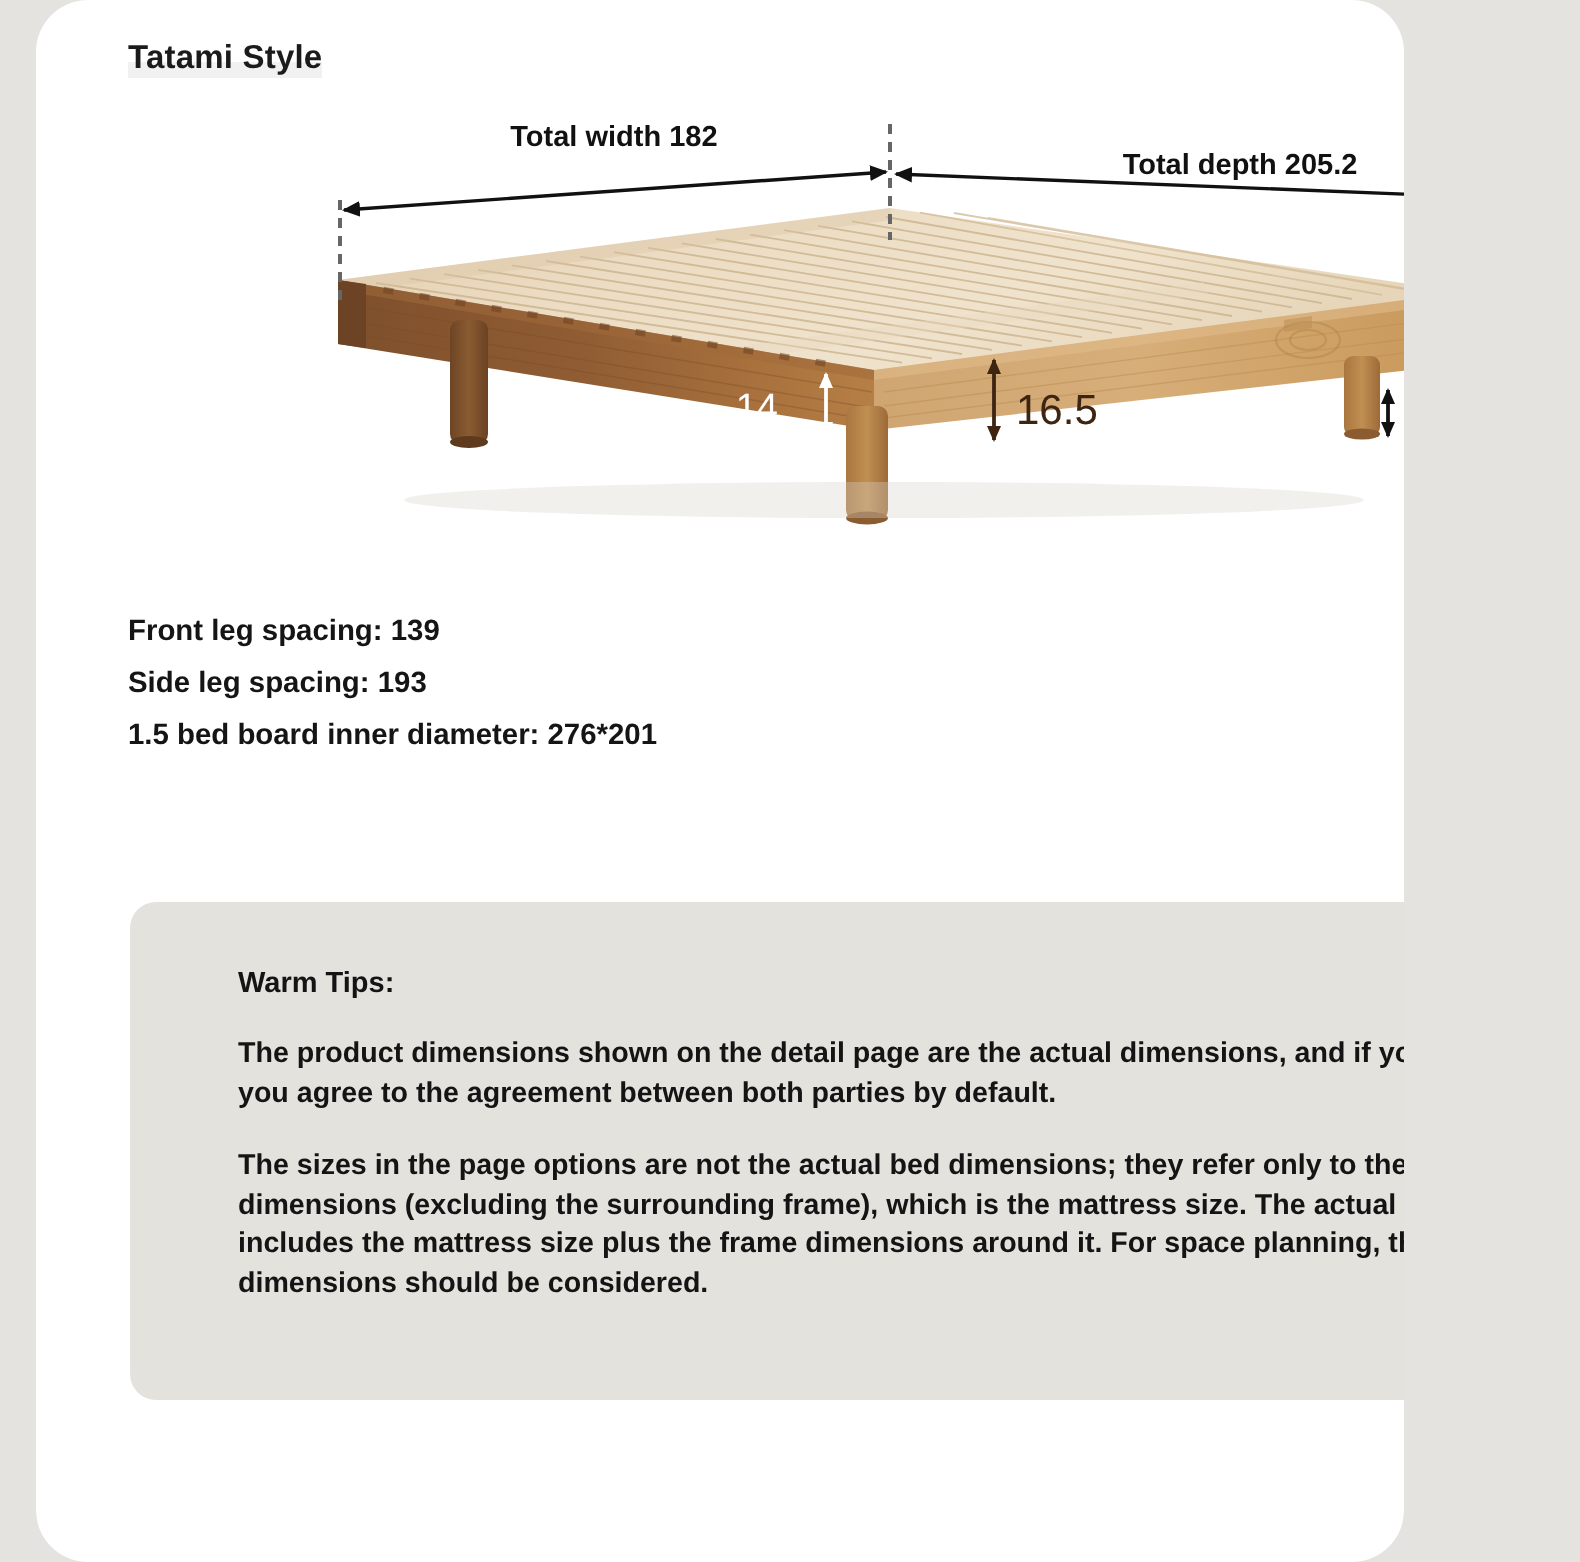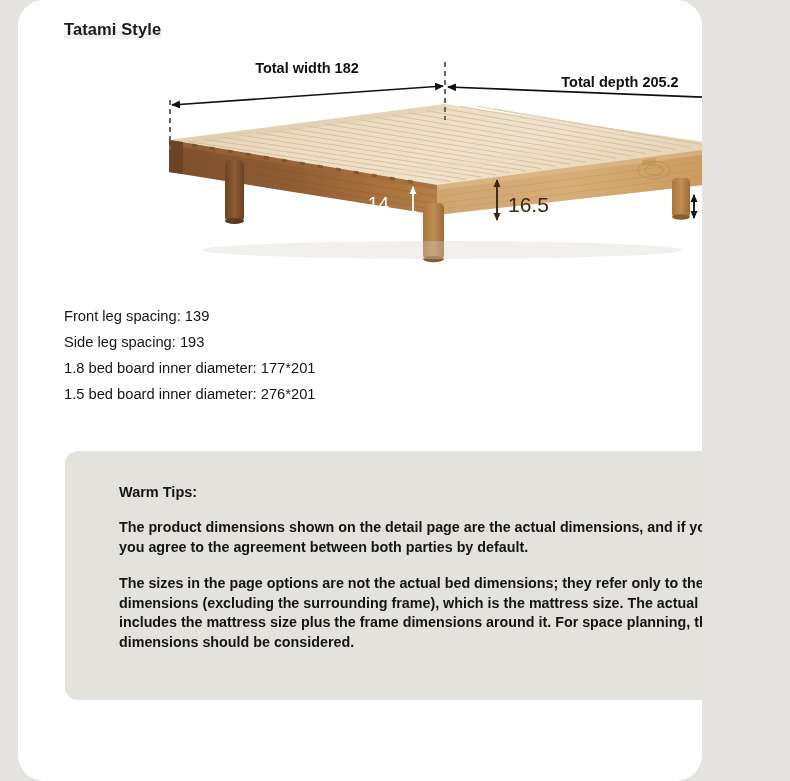--- a/index.html
+++ b/index.html
@@ -49,21 +49,21 @@
 
   
   #spec-list {
     position: absolute;
     left: 46px;
     top: 303px;
     width: 620px;
   }
   .spec-line {
     font-size: 14.7px;
-    font-weight: normal;
+    font-weight: bold;
     color: #151515;
     line-height: 26px;
     white-space: nowrap;
   }
 
   
   #tips-box {
     position: absolute;
     left: 47px;
     top: 451px;
@@ -288,21 +288,20 @@
       <text x="466" y="212" font-family="Liberation Sans, sans-serif" font-size="21" fill="#3d2512">16.5</text>
 
       <line x1="652" y1="195" x2="652" y2="218" stroke="#111111" stroke-width="1.9" marker-start="url(#arrTailB)" marker-end="url(#arrHeadB)"></line>
       <text x="661" y="215" font-family="Liberation Sans, sans-serif" font-size="21" fill="#111111">14.2</text>
     </svg>
   </div>
 
   <div id="spec-list">
     <div class="spec-line">Front leg spacing: 139</div>
     <div class="spec-line">Side leg spacing: 193</div>
-    <div class="spec-line">1.8 bed board inner diameter: 177*201</div>
     <div class="spec-line">1.5 bed board inner diameter: 276*201</div>
   </div>
 
   <div id="tips-box"></div>
 
   <div id="tips-content">
     <div id="tips-heading">Warm Tips:</div>
     <div class="tips-para">The product dimensions shown on the detail page are the actual dimensions, and if you purchase, you agree to the agreement between both parties by default.</div>
     <div class="tips-para">The sizes in the page options are not the actual bed dimensions; they refer only to the bed's inner dimensions (excluding the surrounding frame), which is the mattress size. The actual bed size includes the mattress size plus the frame dimensions around it. For space planning, the outer dimensions should be considered.</div>
   </div>

